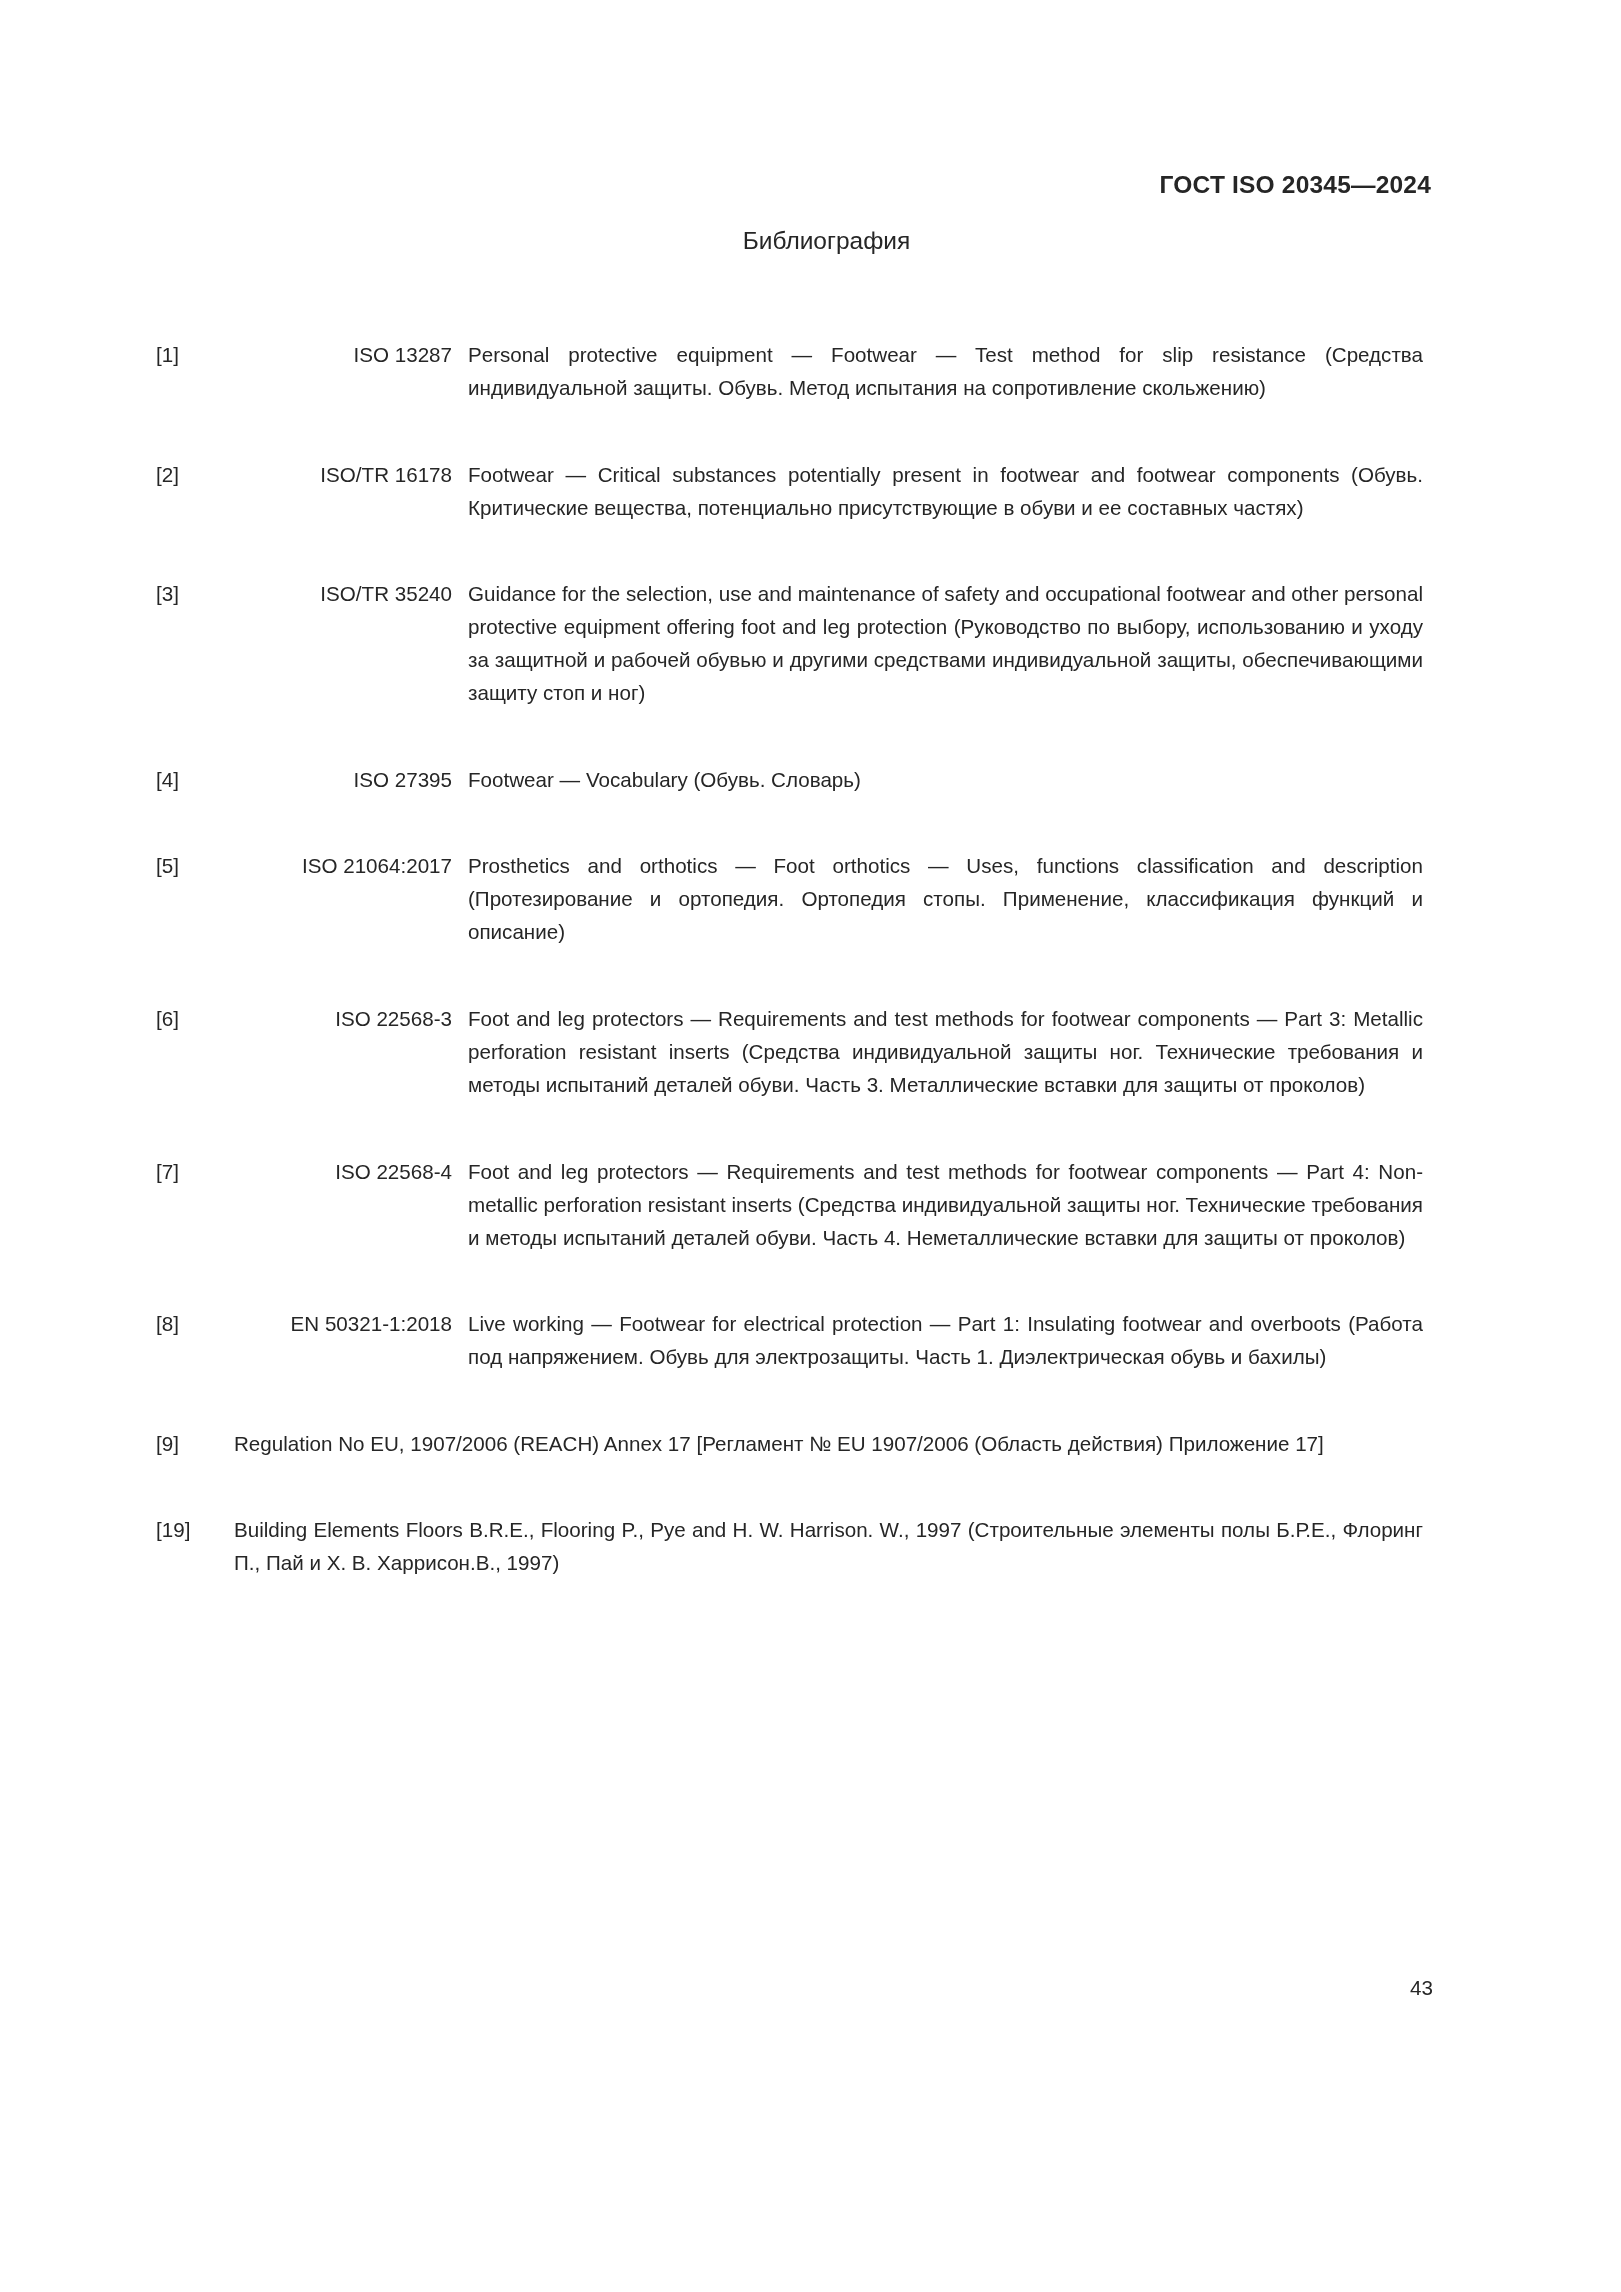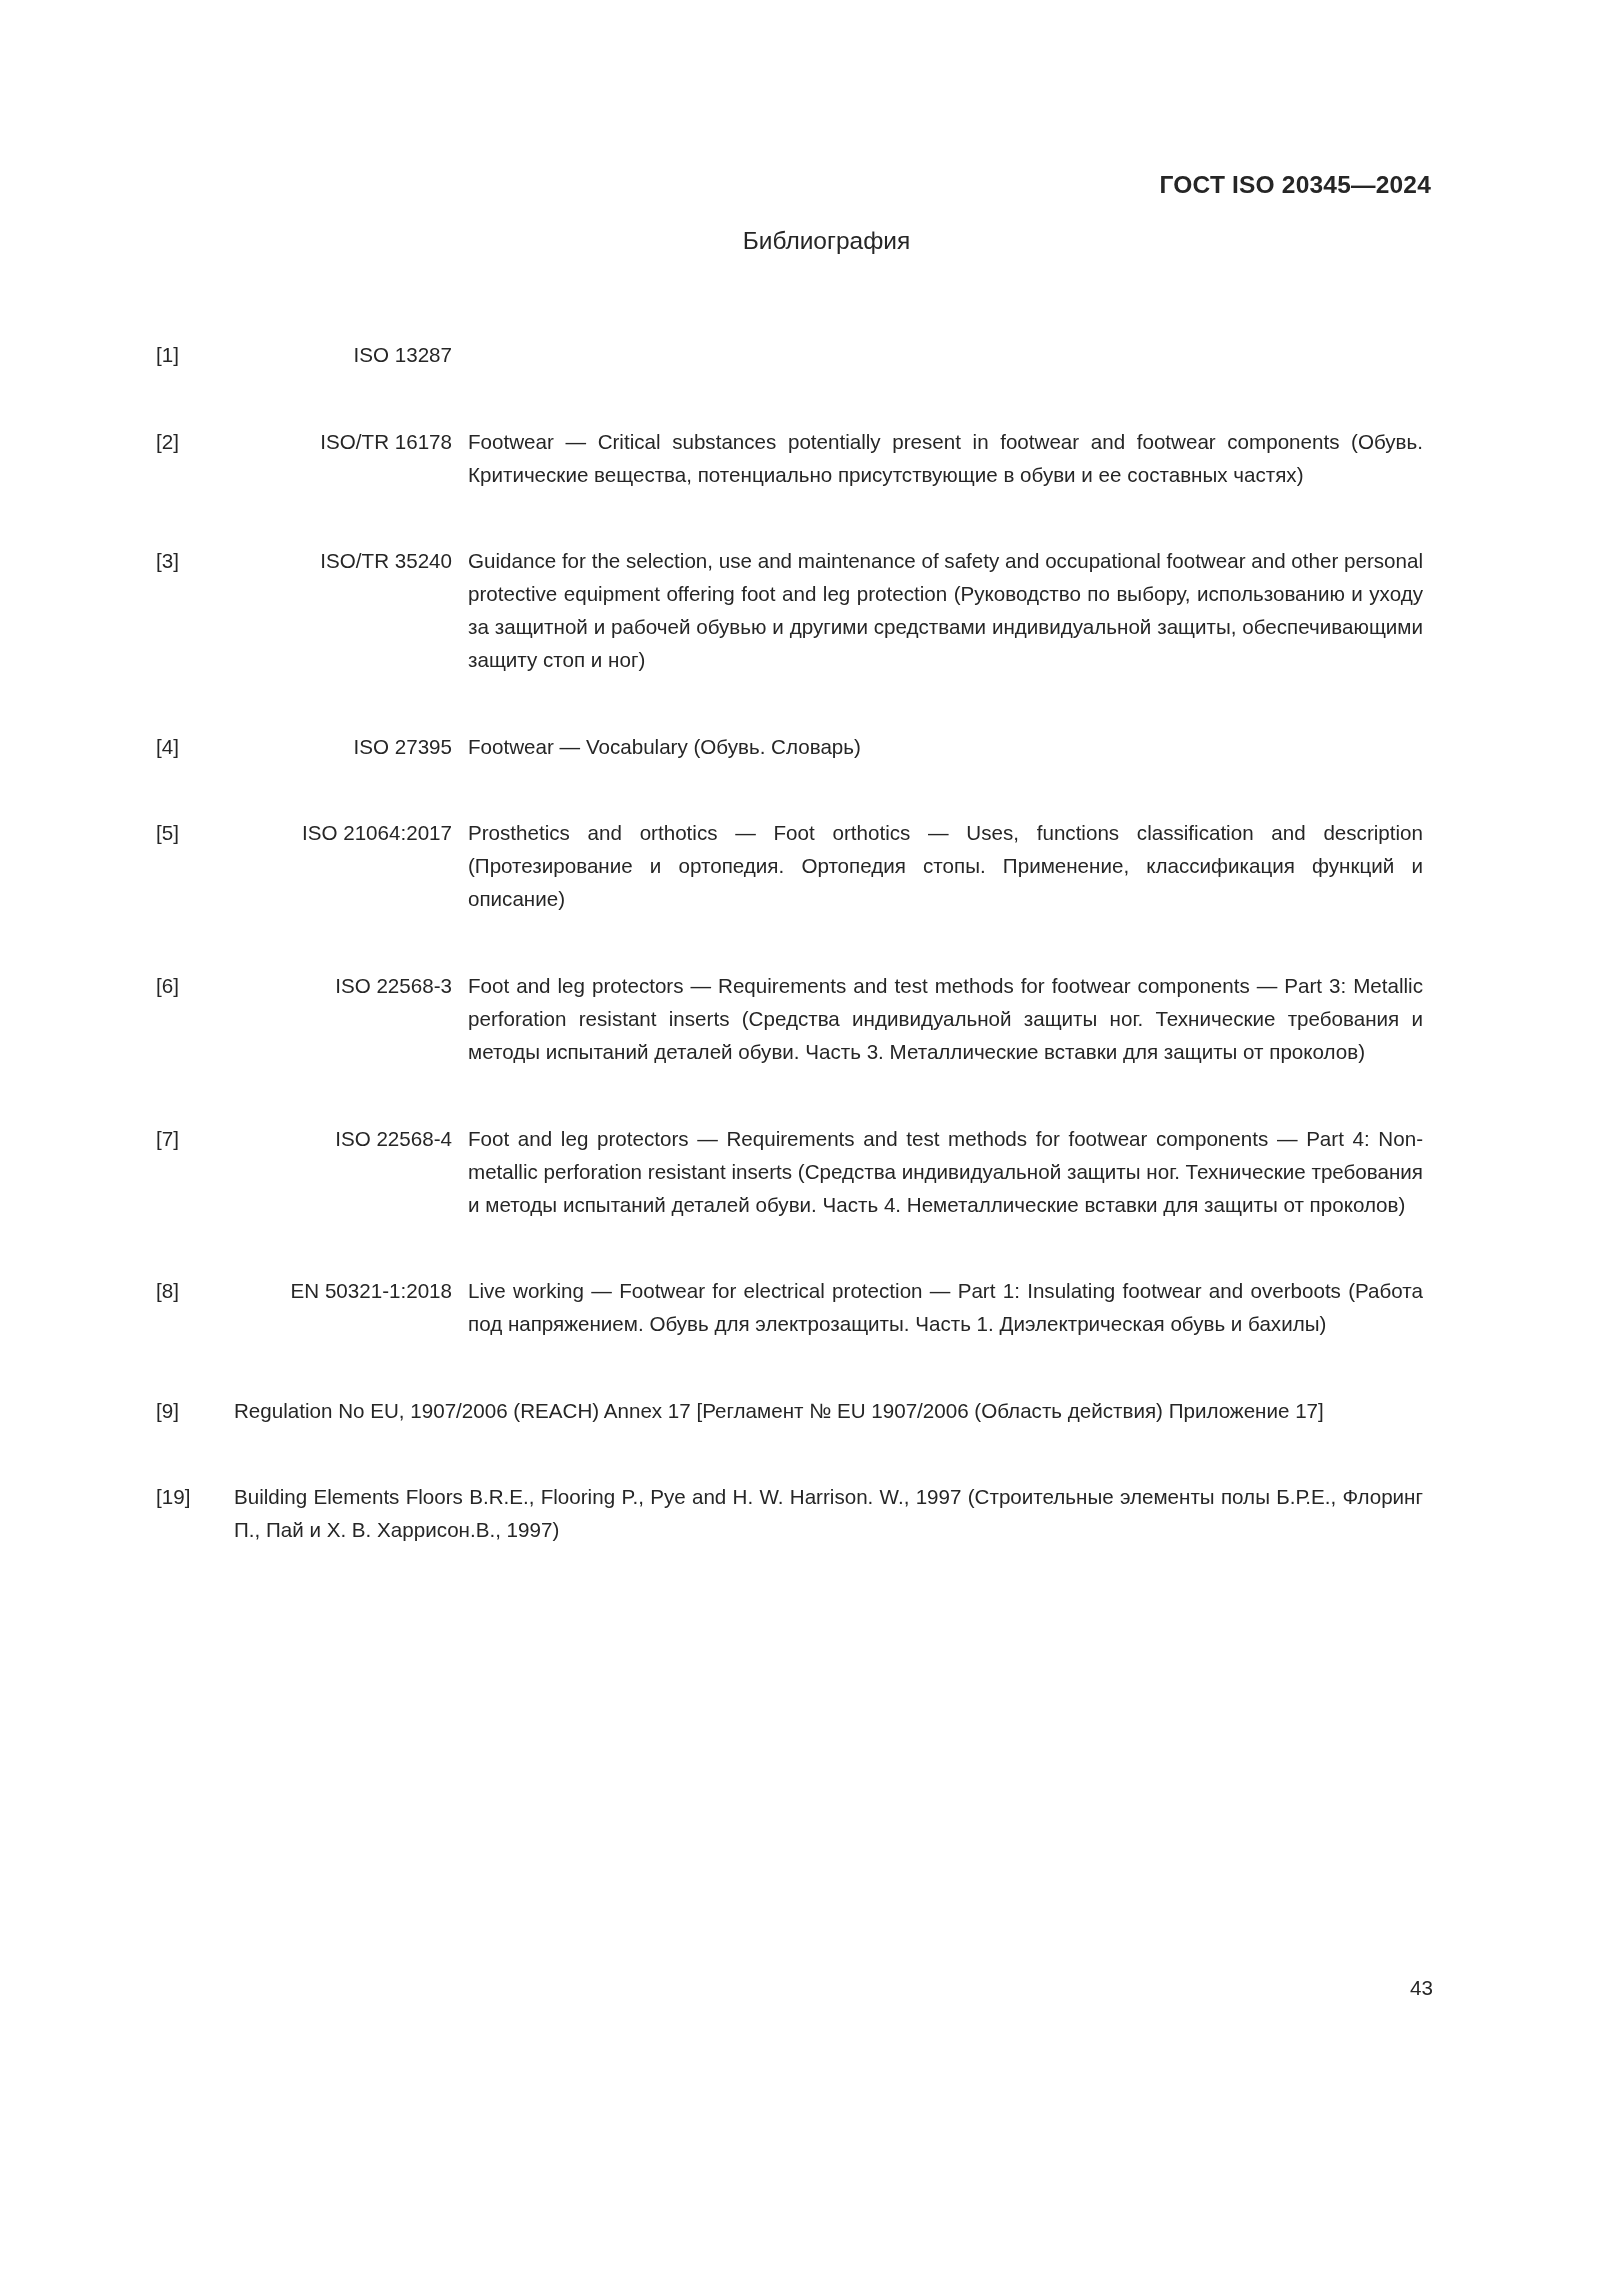--- a/index.html
+++ b/index.html
@@ -60,20 +60,21 @@
     <span>ГОСТ ISO 20345—2024</span>
   </div>
 
   <div class="doc-title">Библиография</div>
 
   <div class="bib-list">
 
     <div class="bib-row">
       <span class="bib-num">[1]</span>
       <span class="bib-code">ISO 13287</span>
+      <span class="bib-text">Personal protective equipment — Footwear — Test method for slip resistance (Средства индивидуальной защиты. Обувь. Метод испытания на сопротивление скольжению)</span>
     </div>
 
     <div class="bib-row">
       <span class="bib-num">[2]</span>
       <span class="bib-code">ISO/TR 16178</span>
       <span class="bib-text">Footwear — Critical substances potentially present in footwear and footwear components (Обувь. Критические вещества, потенциально присутствующие в обуви и ее составных частях)</span>
     </div>
 
     <div class="bib-row">
       <span class="bib-num">[3]</span>

